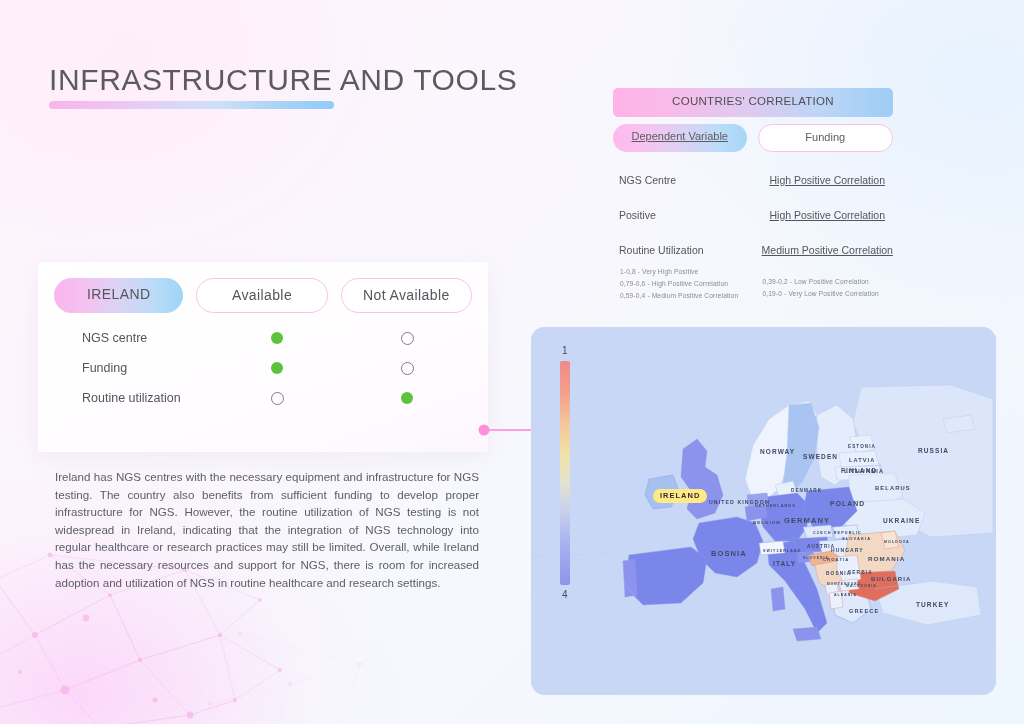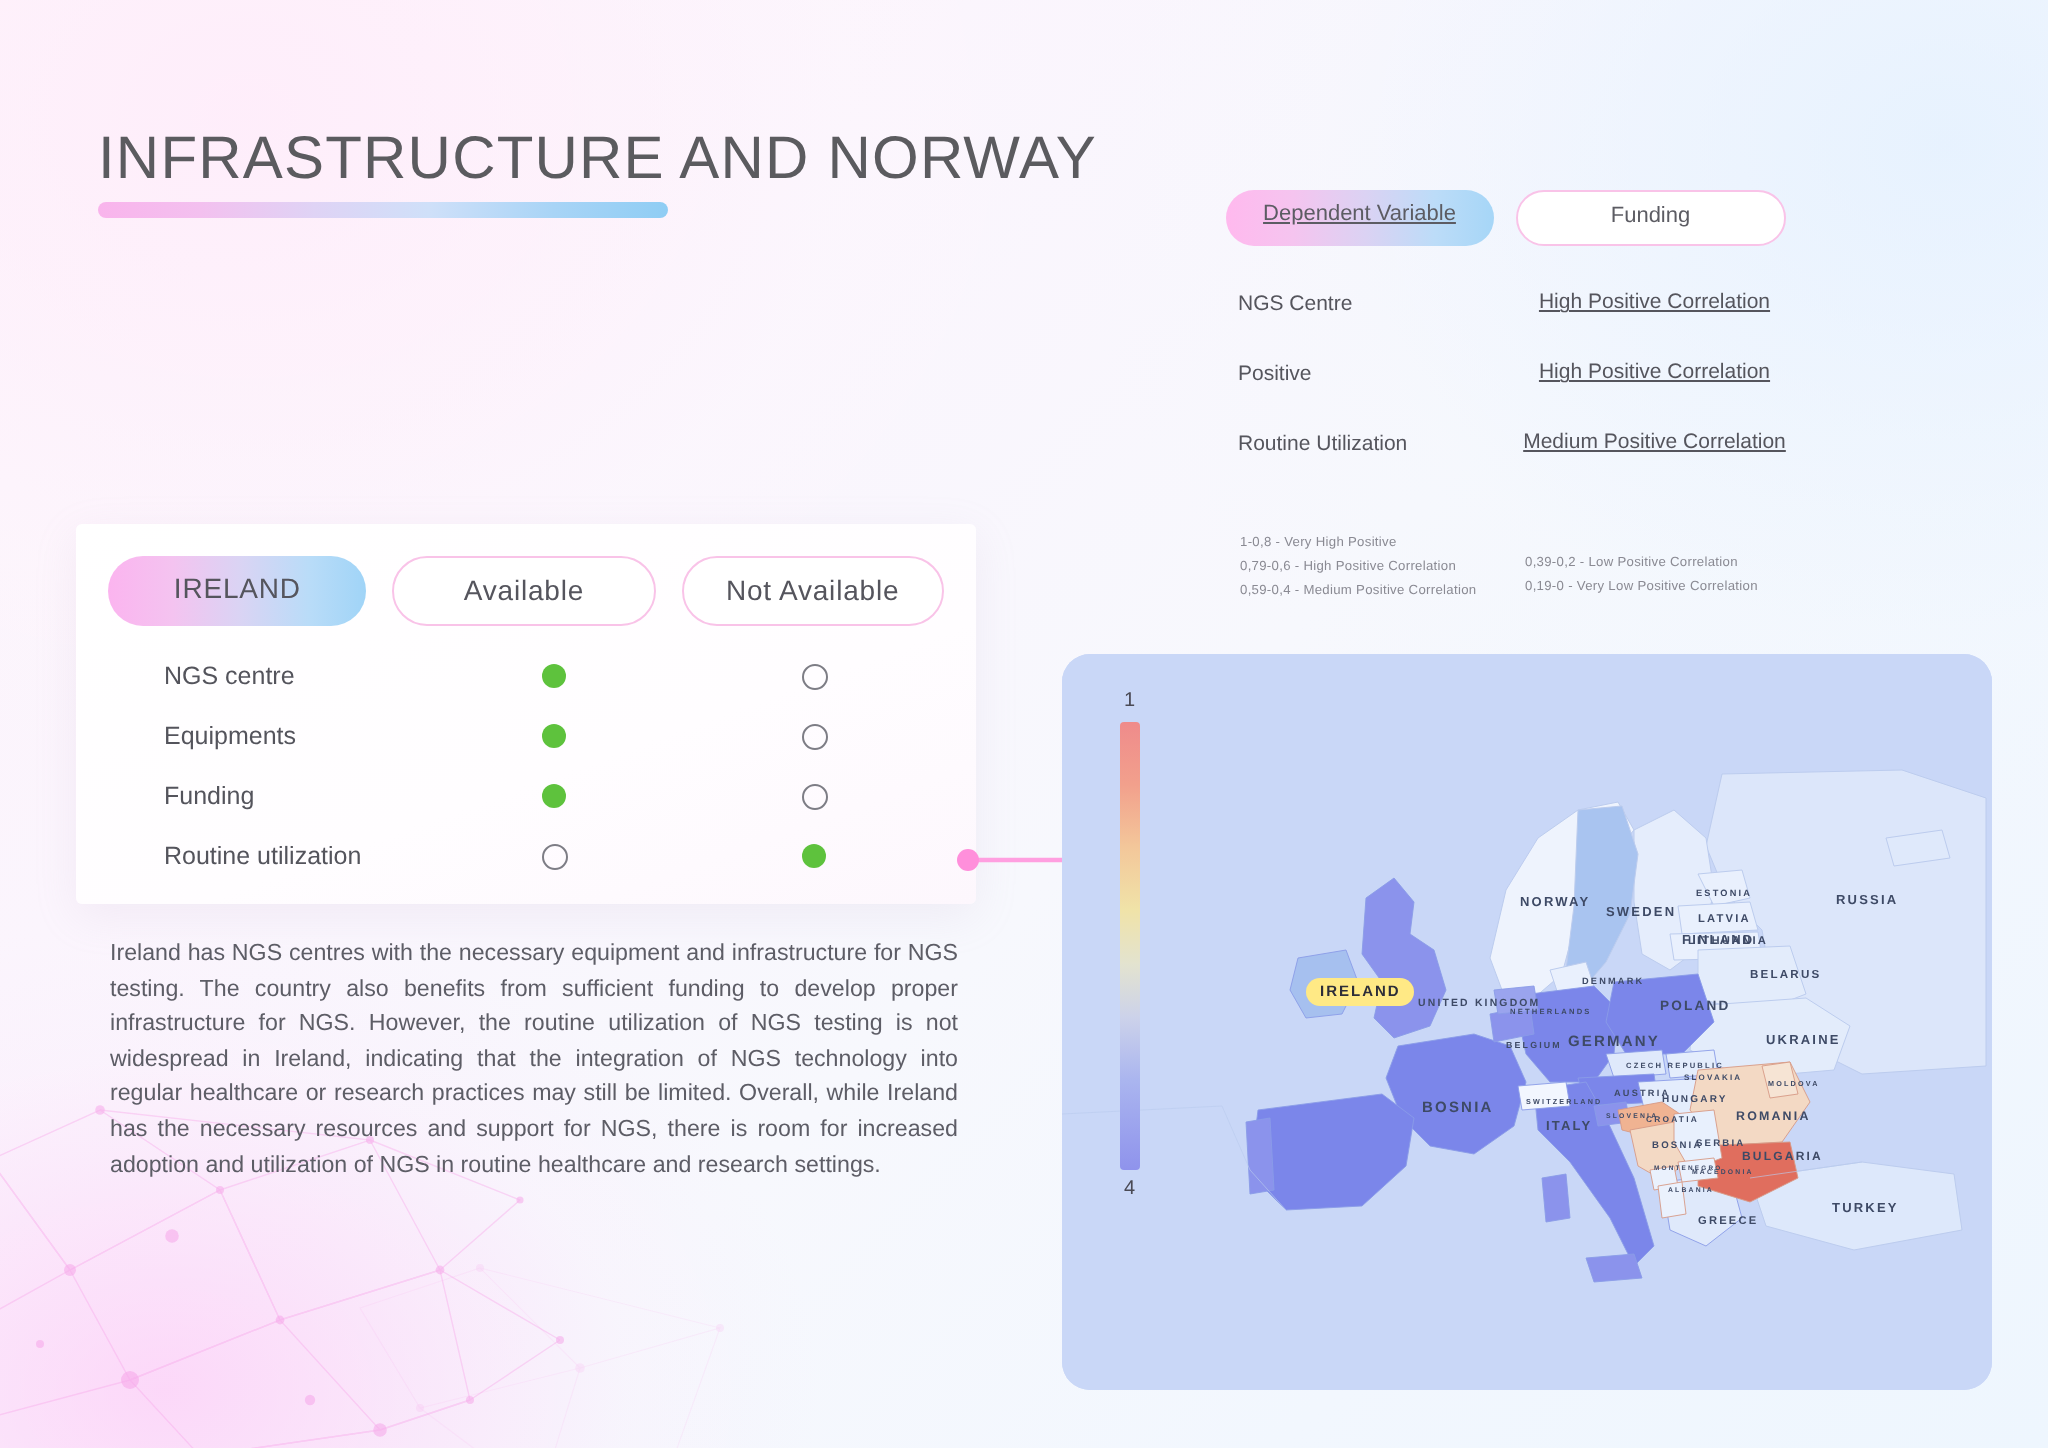--- a/index.html
+++ b/index.html
@@ -153,25 +153,26 @@
   <g fill="#f59ae6" opacity=".45">
     <circle cx="70" cy="10" r="2"></circle>
       <circle cx="120" cy="60" r="2.4"></circle>
       <circle cx="40" cy="80" r="2"></circle>
     <circle cx="190" cy="40" r="2"></circle>
       <circle cx="100" cy="125" r="2.6"></circle>
       <circle cx="165" cy="110" r="2"></circle>
   </g>
 </svg>
 
-<div class="title">INFRASTRUCTURE AND NORWAY</div>
+<div class="title">INFRASTRUCTURE AND TOOLS</div>
 <div class="title-rule"></div>
 
 <div class="corr">
   <div class="corr-head">
+    <div class="cell">COUNTRIES' CORRELATION</div>
   </div>
   <div class="corr-sub">
     <div class="pill grad">Dependent Variable</div>
     <div class="pill outline">Funding</div>
   </div>
   <div class="corr-rows">
     <div class="corr-row">
       <div class="dv">NGS  Centre</div>
       <div class="iv">High Positive Correlation</div>
     </div>
@@ -200,29 +201,20 @@
 
 <div class="ie-card">
   <div class="ie-head">
     <div class="hc grad">IRELAND</div>
     <div class="hc outline">Available</div>
     <div class="hc outline">Not Available</div>
   </div>
   <div class="ie-rows">
     <div class="ie-row">
       <div class="lbl">NGS centre</div>
-      <div class="col">
-          <span class="dot on"></span>
-        </div>
-      <div class="col">
-          <span class="dot off"></span>
-        </div>
-    </div>
-    <div class="ie-row">
-      <div class="lbl">Equipments</div>
       <div class="col">
           <span class="dot on"></span>
         </div>
       <div class="col">
           <span class="dot off"></span>
         </div>
     </div>
     <div class="ie-row">
       <div class="lbl">Funding</div>
       <div class="col">

